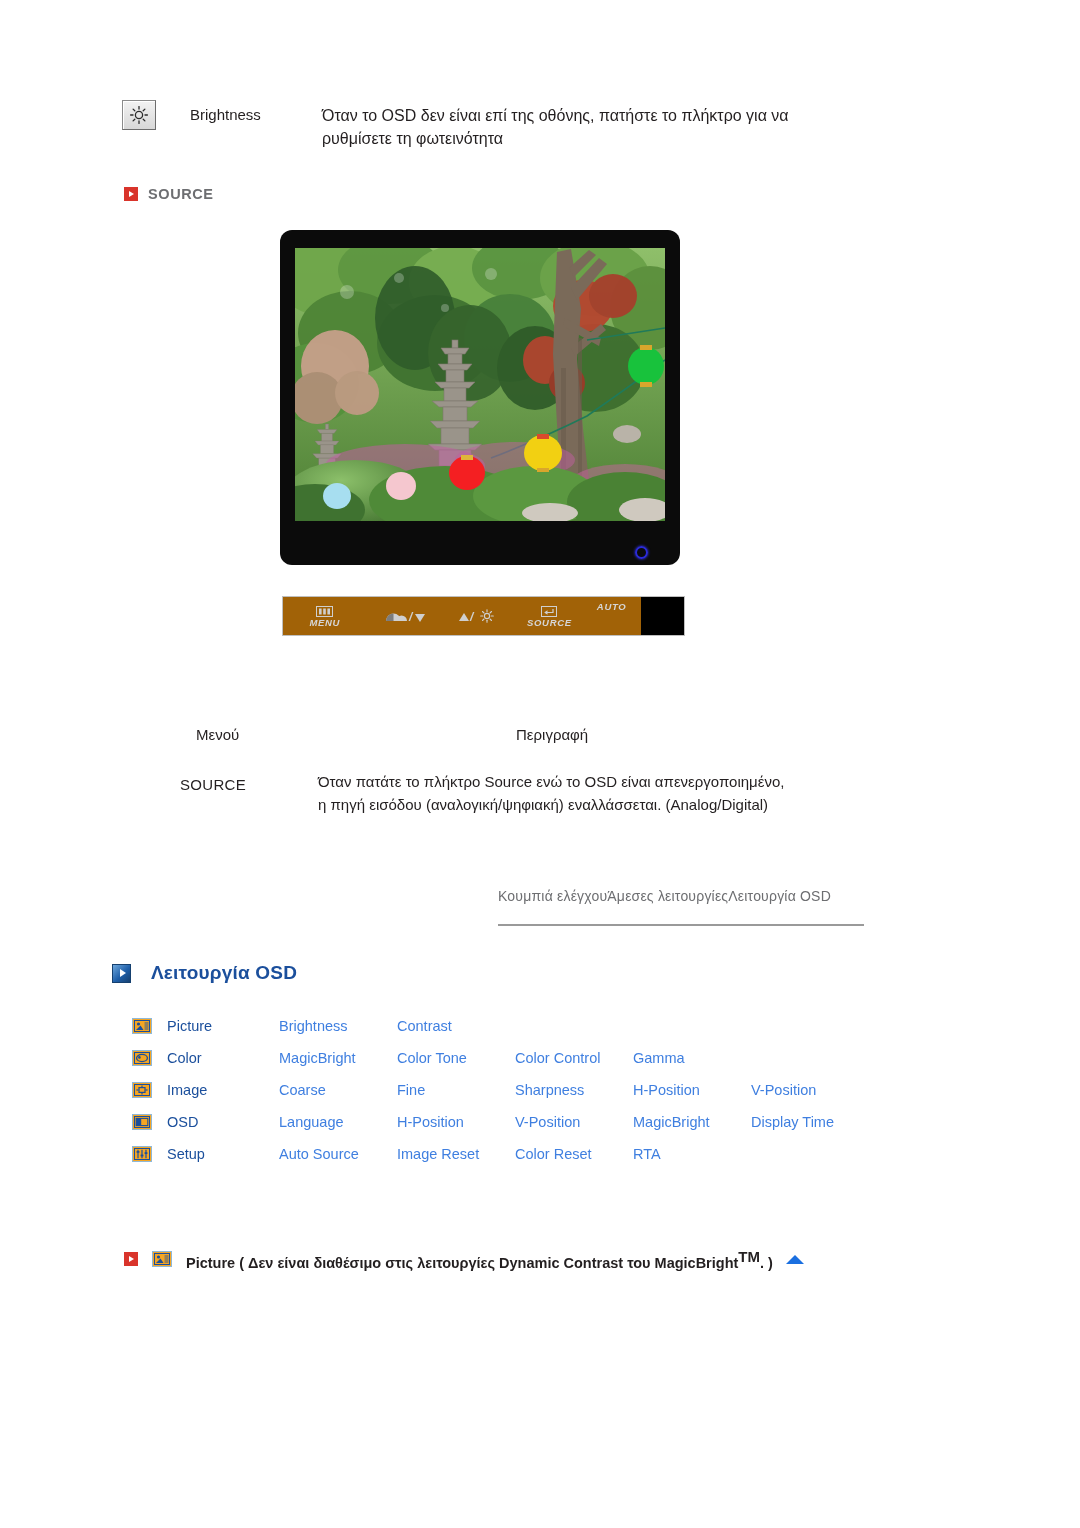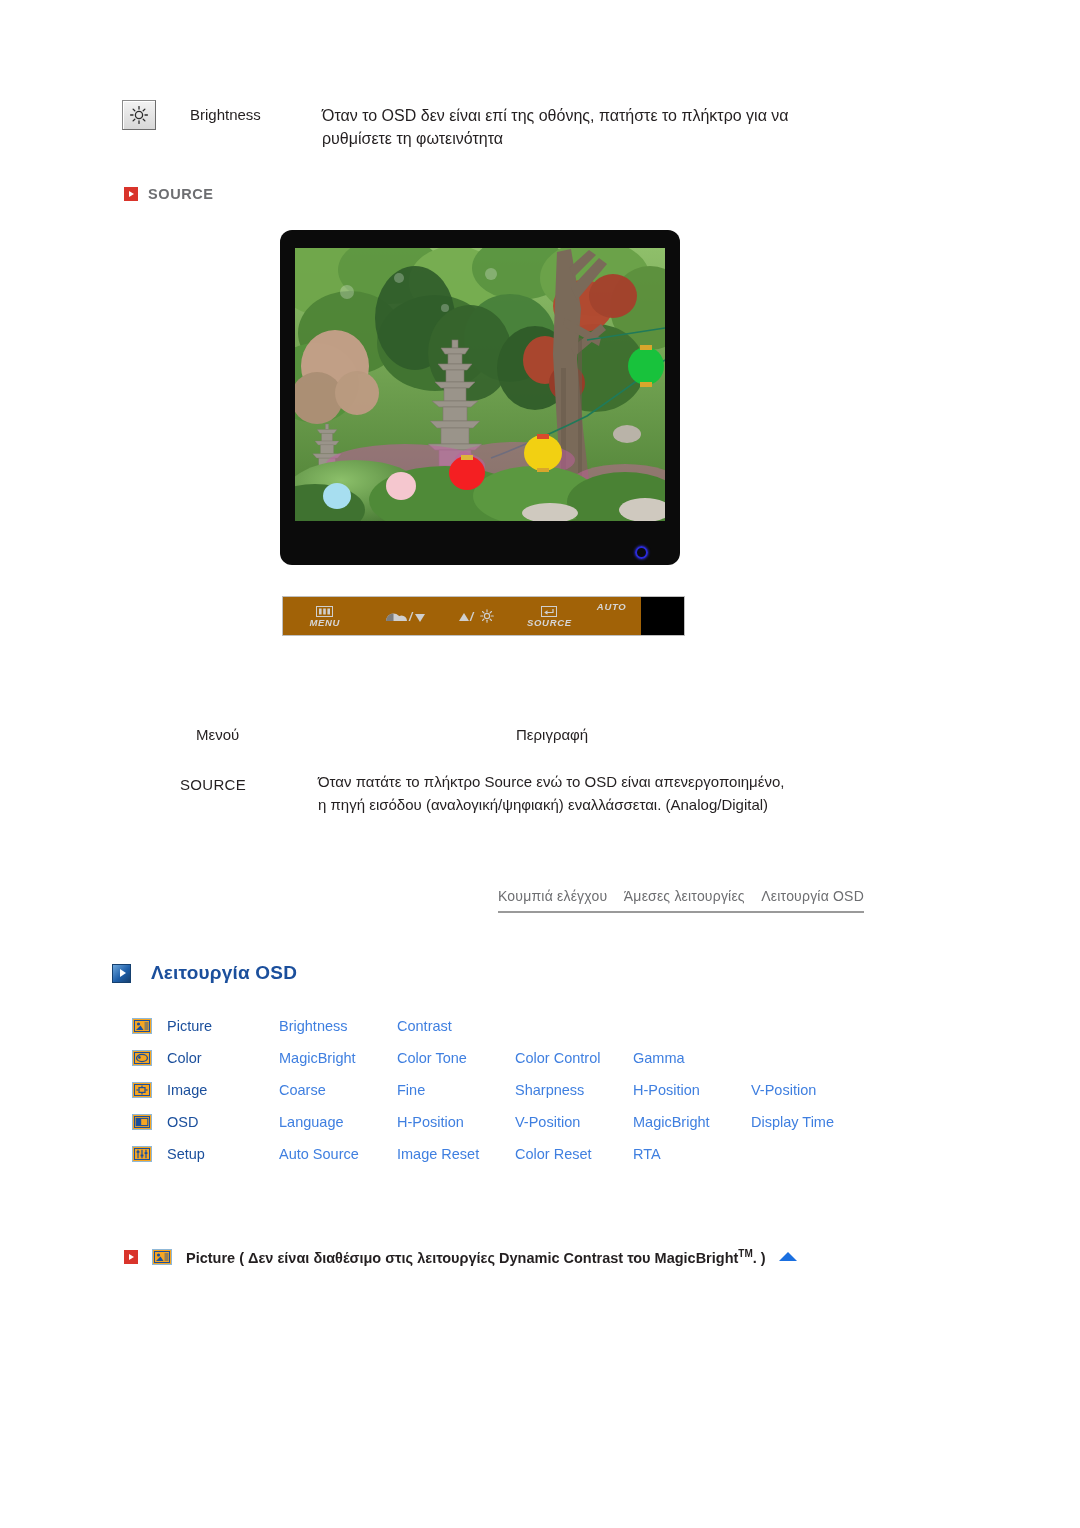--- a/index.html
+++ b/index.html
@@ -153,22 +153,21 @@
   }
 
   
   .tabs {
     position: absolute;
     left: 498px; top: 888px;
     width: 366px;
   }
   .tabs-inner {
     display: flex;
-    justify-content: space-between;
-    padding-bottom: 7px;
+    padding-bottom: 20px;
   }
   .tab {
     font-size: 14px;
     color: #6d6e71;
     letter-spacing: 0.2px;
     white-space: nowrap;
   }
   .tabs-rule {
     border-top: 2px solid #9a9a9a;
     width: 100%;
@@ -244,21 +243,21 @@
     display: flex;
     align-items: center;
   }
   .bottom-text {
     margin-left: 14px;
     font-size: 14.5px;
     font-weight: bold;
     color: #231f20;
     white-space: nowrap;
   }
-  .bottom-text sup { font-size: 10px; vertical-align: super; margin-top: 28px; }
+  .bottom-text sup { font-size: 15px; vertical-align: super; margin-top: 28px; }
   .bl-icon { margin-left: 14px; }
   .up-tri {
     margin-left: 13px;
     width: 0; height: 0;
     border-bottom: 9px solid #1a6fe0;
     border-left: 9px solid transparent;
     border-right: 9px solid transparent;
   }
 </style>
 </head>

